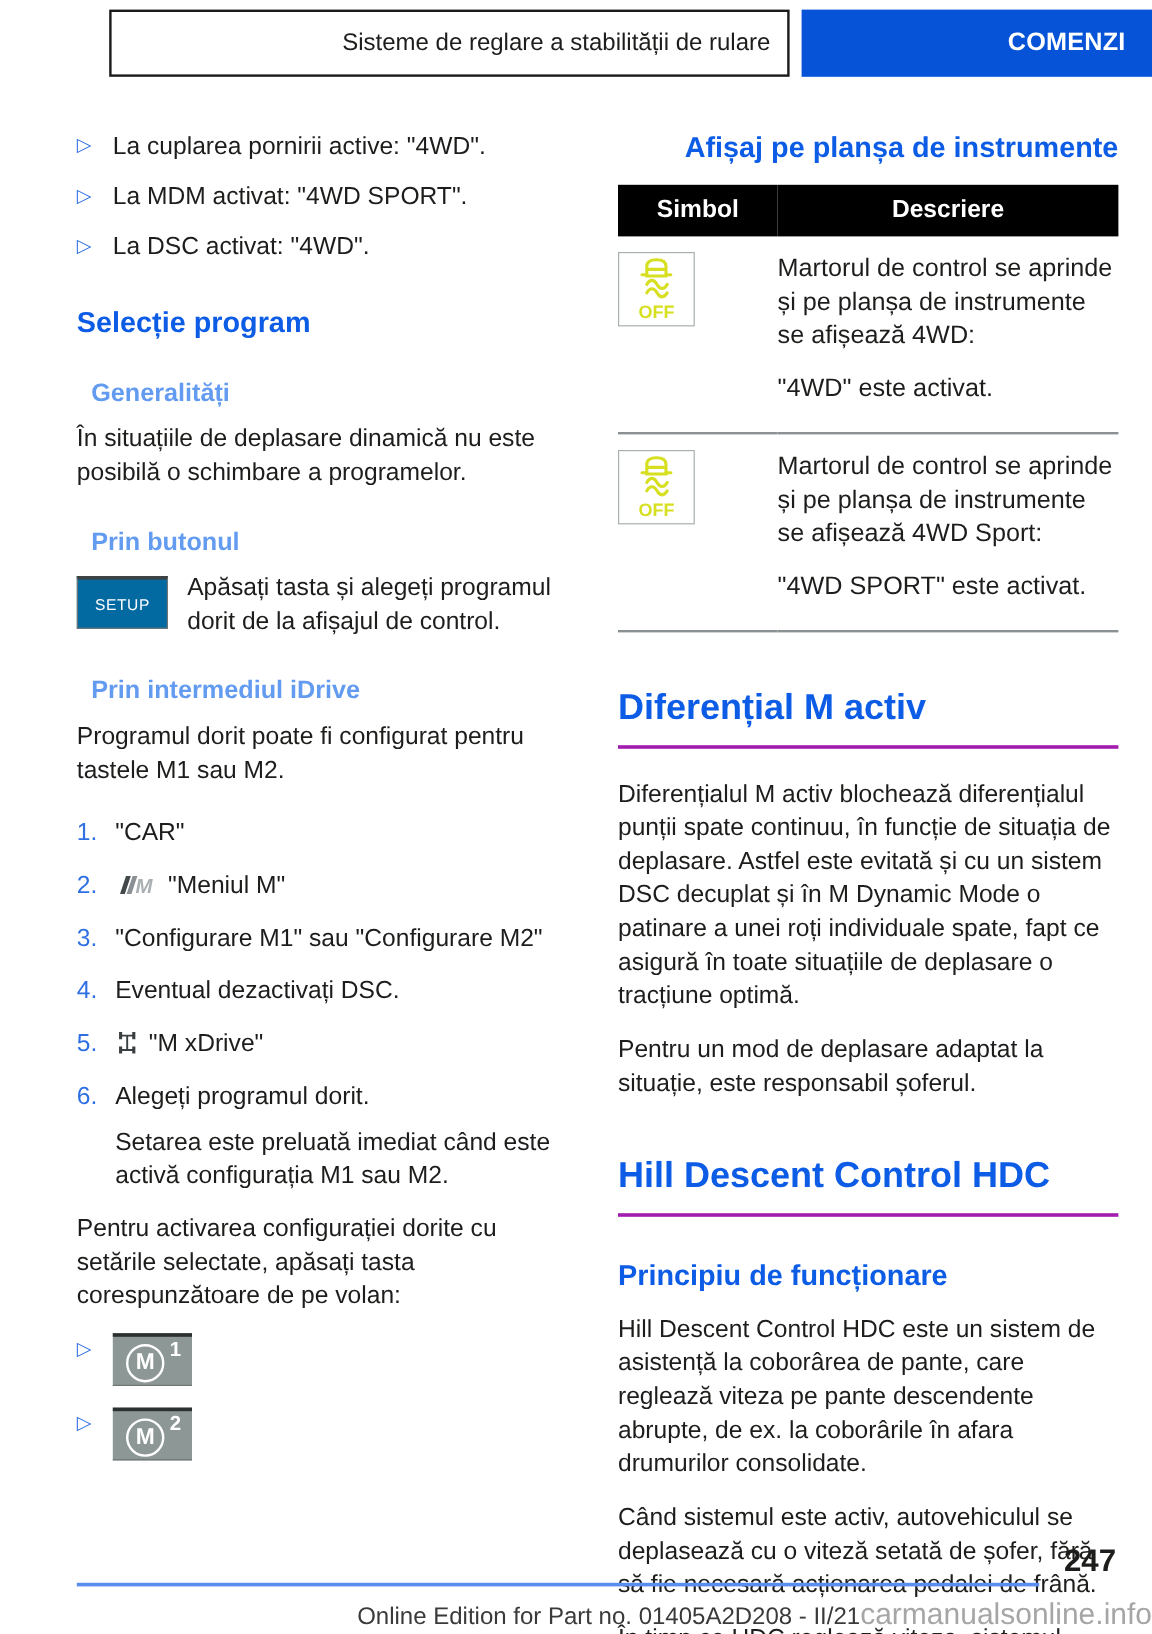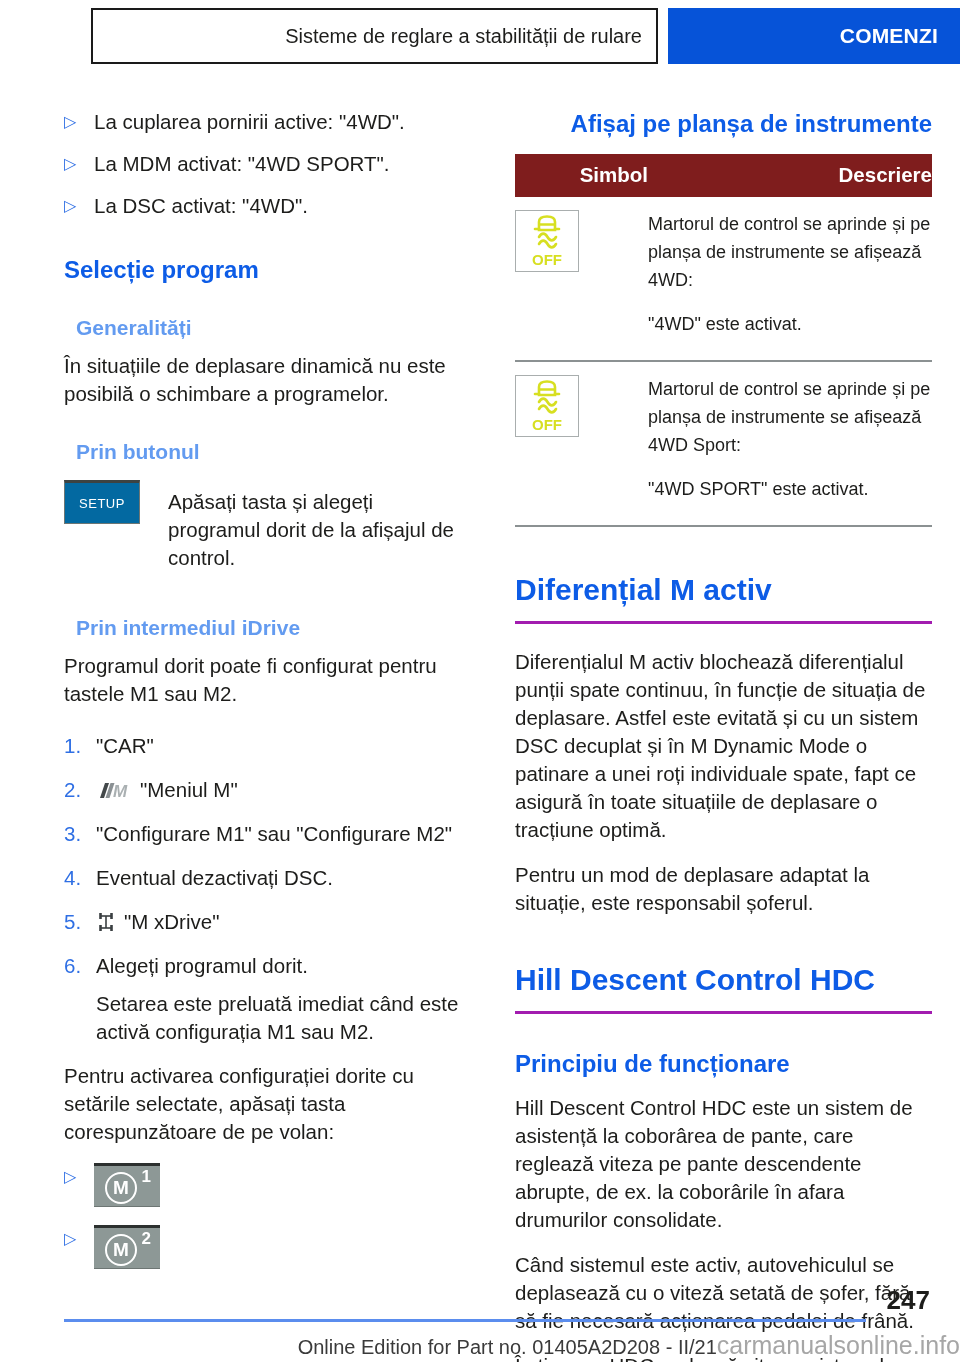--- a/index.html
+++ b/index.html
@@ -59,31 +59,31 @@
   .mkey-circle {
     position:absolute; left:11px; top:6px; width:32px; height:32px;
     border:2.5px solid #fff; border-radius:50%;
     display:flex; align-items:center; justify-content:center;
     color:#fff; font-weight:bold; font-size:19px;
   }
   .mkey-sup { position:absolute; right:9px; top:1px; color:#fff; font-weight:bold; font-size:17px; }
   
   table.ind { border-collapse:collapse; width:100%; margin-top:10px; }
   table.ind th {
-    background:#7f1d1d; color:#fff; text-align:right; font-size:20.5px;
+    background:#000000; color:#fff; text-align:center; font-size:20.5px;
     padding:9px 0 10px; font-weight:bold;
   }
   th.c1, td.c1 { width:133px; padding-left:13px; }
   table.ind td { vertical-align:top; padding:13px 0 6px; border-bottom:2px solid #8b9192; }
   td.c1 { padding-left:13px;text-align:center; }
   .icon-box {
     width:64px; height:62px; background:#fff; border:1px solid #a9aeae;
     display:flex; align-items:center; justify-content:center;
   }
-  td .cellp { font-size:18px; line-height:28px; margin:0 0 16px; }
+  td .cellp { font-size:21px; line-height:28px; margin:0 0 16px; }
   
   .footer-line { position:absolute; left:64px; right:94px; bottom:40px; height:3px; background:#5b8dee; }
   .footer-page { position:absolute; right:30px; bottom:46px; font-size:26px; font-weight:bold; color:#1d1d1b; }
   .footer-bottom {
     position:absolute; right:0; bottom:2px; left:0;
     display:flex; justify-content:flex-end; align-items:baseline; white-space:nowrap;
   }
   .footer-edition { font-size:20px; color:#3a3a3a; }
   .footer-watermark { font-size:25px; color:#a6a6a6; }
 </style>
@@ -115,21 +115,21 @@
     </div>
 
     <h3>Selecție program</h3>
 
     <h4>Generalități</h4>
     <p class="body">În situațiile de deplasare dinamică nu este posibilă o schimbare a programelor.</p>
 
     <h4>Prin butonul</h4>
     <div class="media-row">
       <div class="setup-key">SETUP</div>
-      <p class="body" style="margin:12px;">Apăsați tasta și alegeți programul dorit de la afișajul de control.</p>
+      <p class="body" style="margin:0;">Apăsați tasta și alegeți programul dorit de la afișajul de control.</p>
     </div>
 
     <h4>Prin intermediul iDrive</h4>
     <p class="body">Programul dorit poate fi configurat pentru tastele M1 sau M2.</p>
 
     <div class="steps">
       <div class="step">
         <span class="step-num">1.</span>
         <span class="step-body">"CAR"</span>
       </div>

